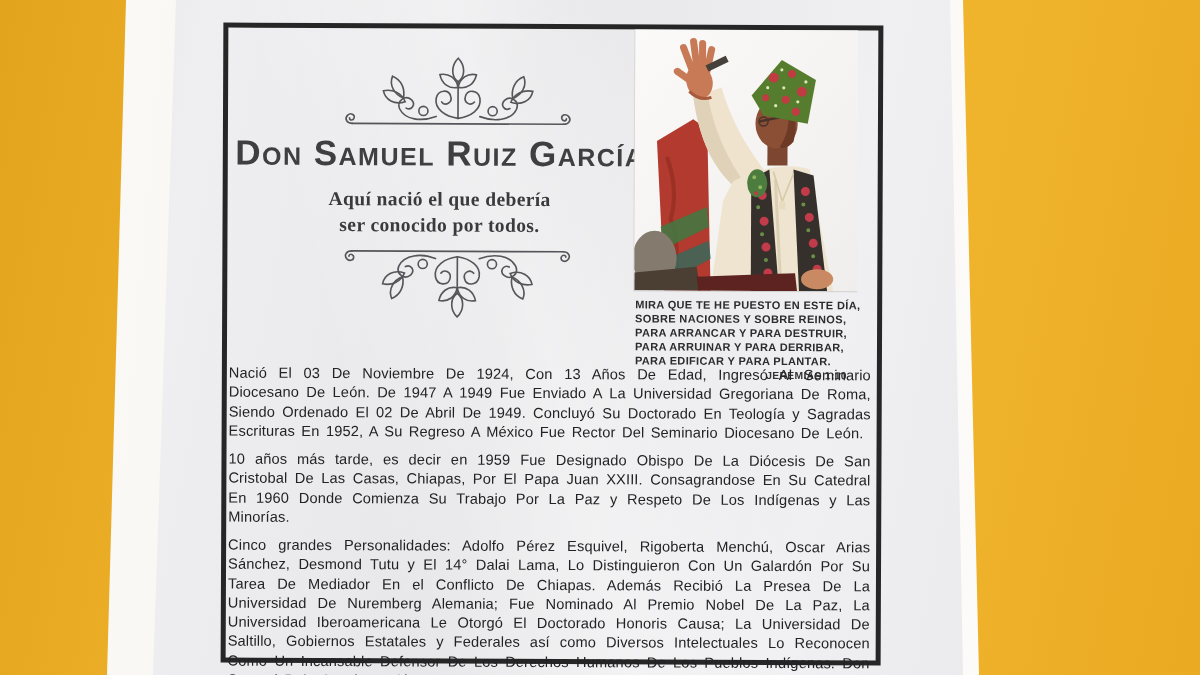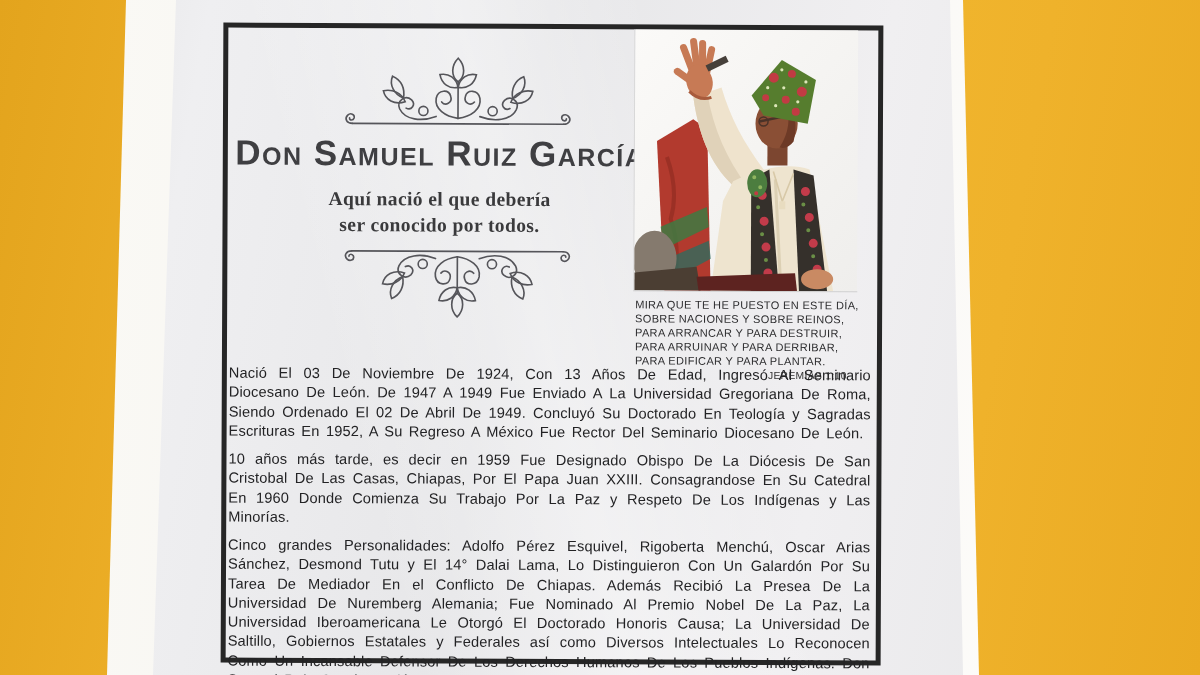--- a/index.html
+++ b/index.html
@@ -43,21 +43,21 @@
     position:absolute;left:0;top:158px;width:424px;text-align:center;
     font-family:"Liberation Serif", serif;font-weight:700;font-size:19.5px;
     line-height:1.32;letter-spacing:.4px;color:#3a3a3c;margin:0;white-space:pre-line;
   }
   .photo{
     position:absolute;left:406px;top:0;width:224px;height:262px;
     border-left:1px solid #d8d8d8;border-bottom:1px solid #cfcfcf;
   }
   .quote{
     position:absolute;left:408px;top:268px;width:242px;
-    font-size:11px;font-weight:400;letter-spacing:.35px;line-height:1.28;color:#2c2c2e;
+    font-size:11px;font-weight:700;letter-spacing:.35px;line-height:1.28;color:#2c2c2e;
   }
   .quote .attr{
     text-align:right;padding-right:30px;font-size:10.3px;margin-top:1px;color:#333;
   }
   .bio{
     position:absolute;left:2px;top:336px;width:642px;
     font-size:14.6px;line-height:1.32;letter-spacing:.15px;word-spacing:2.2px;
     color:#232325;text-align:justify;
   }
   .bio p{margin:0 0 9px 0;}

